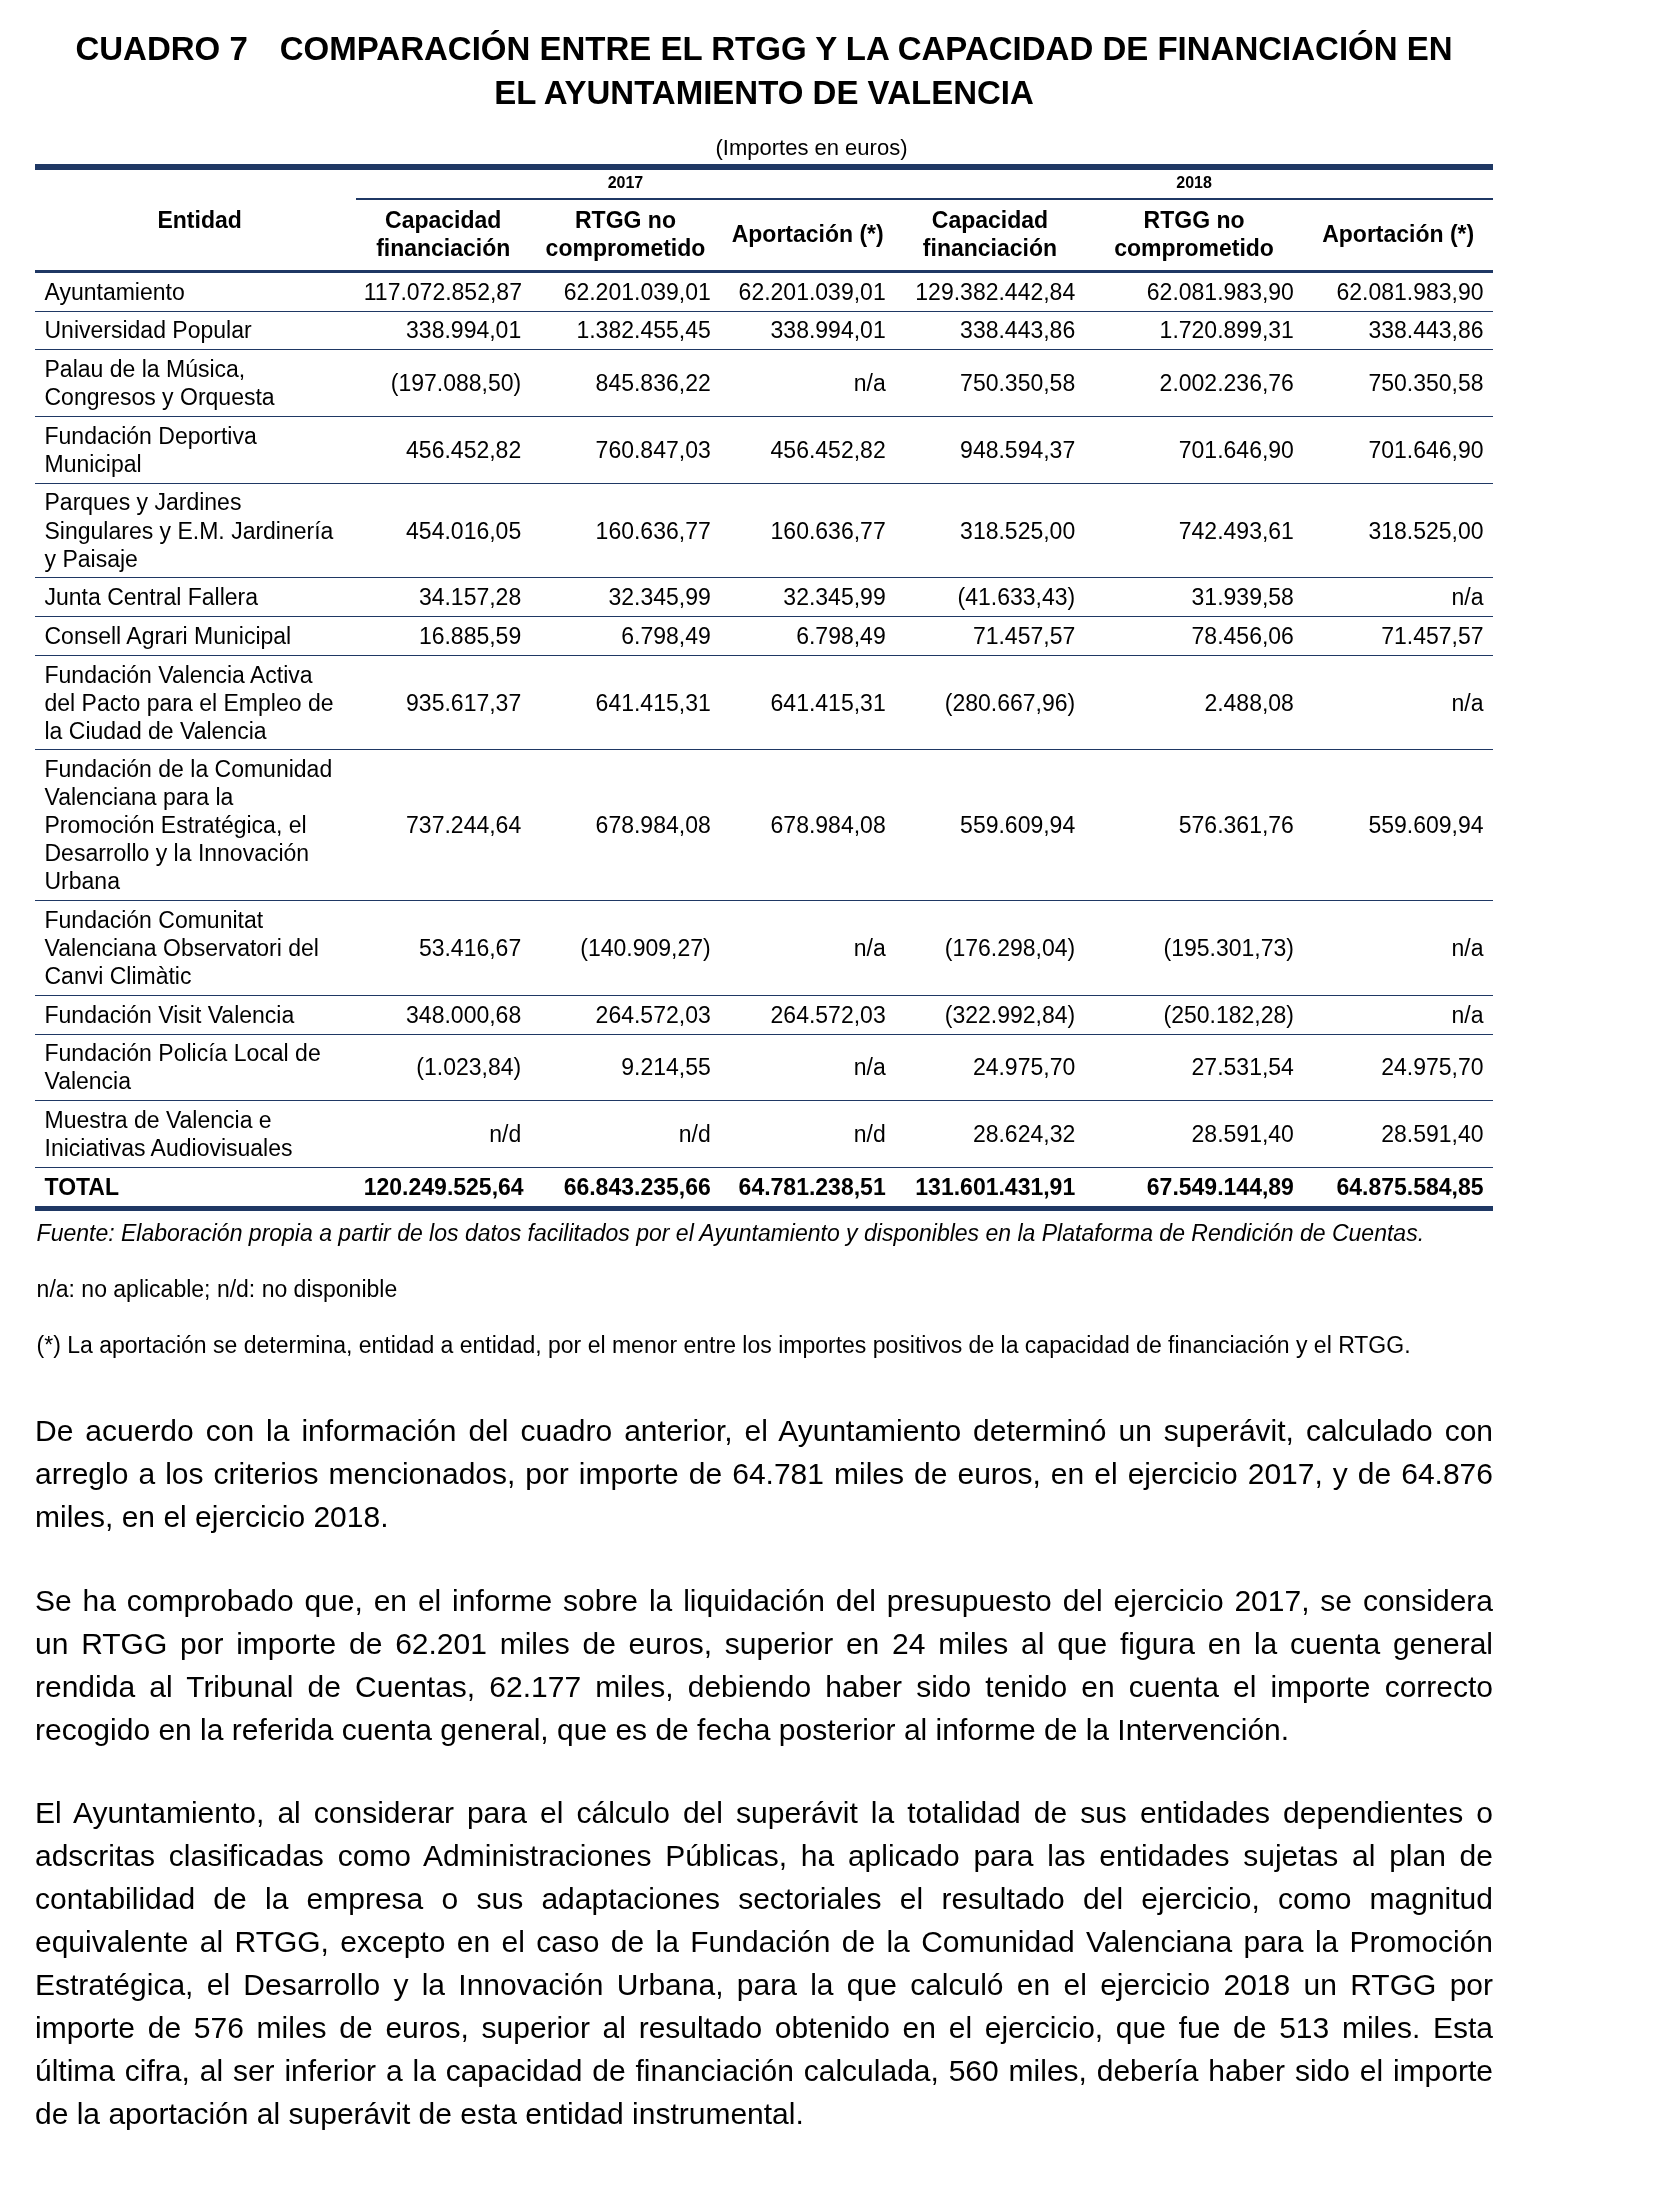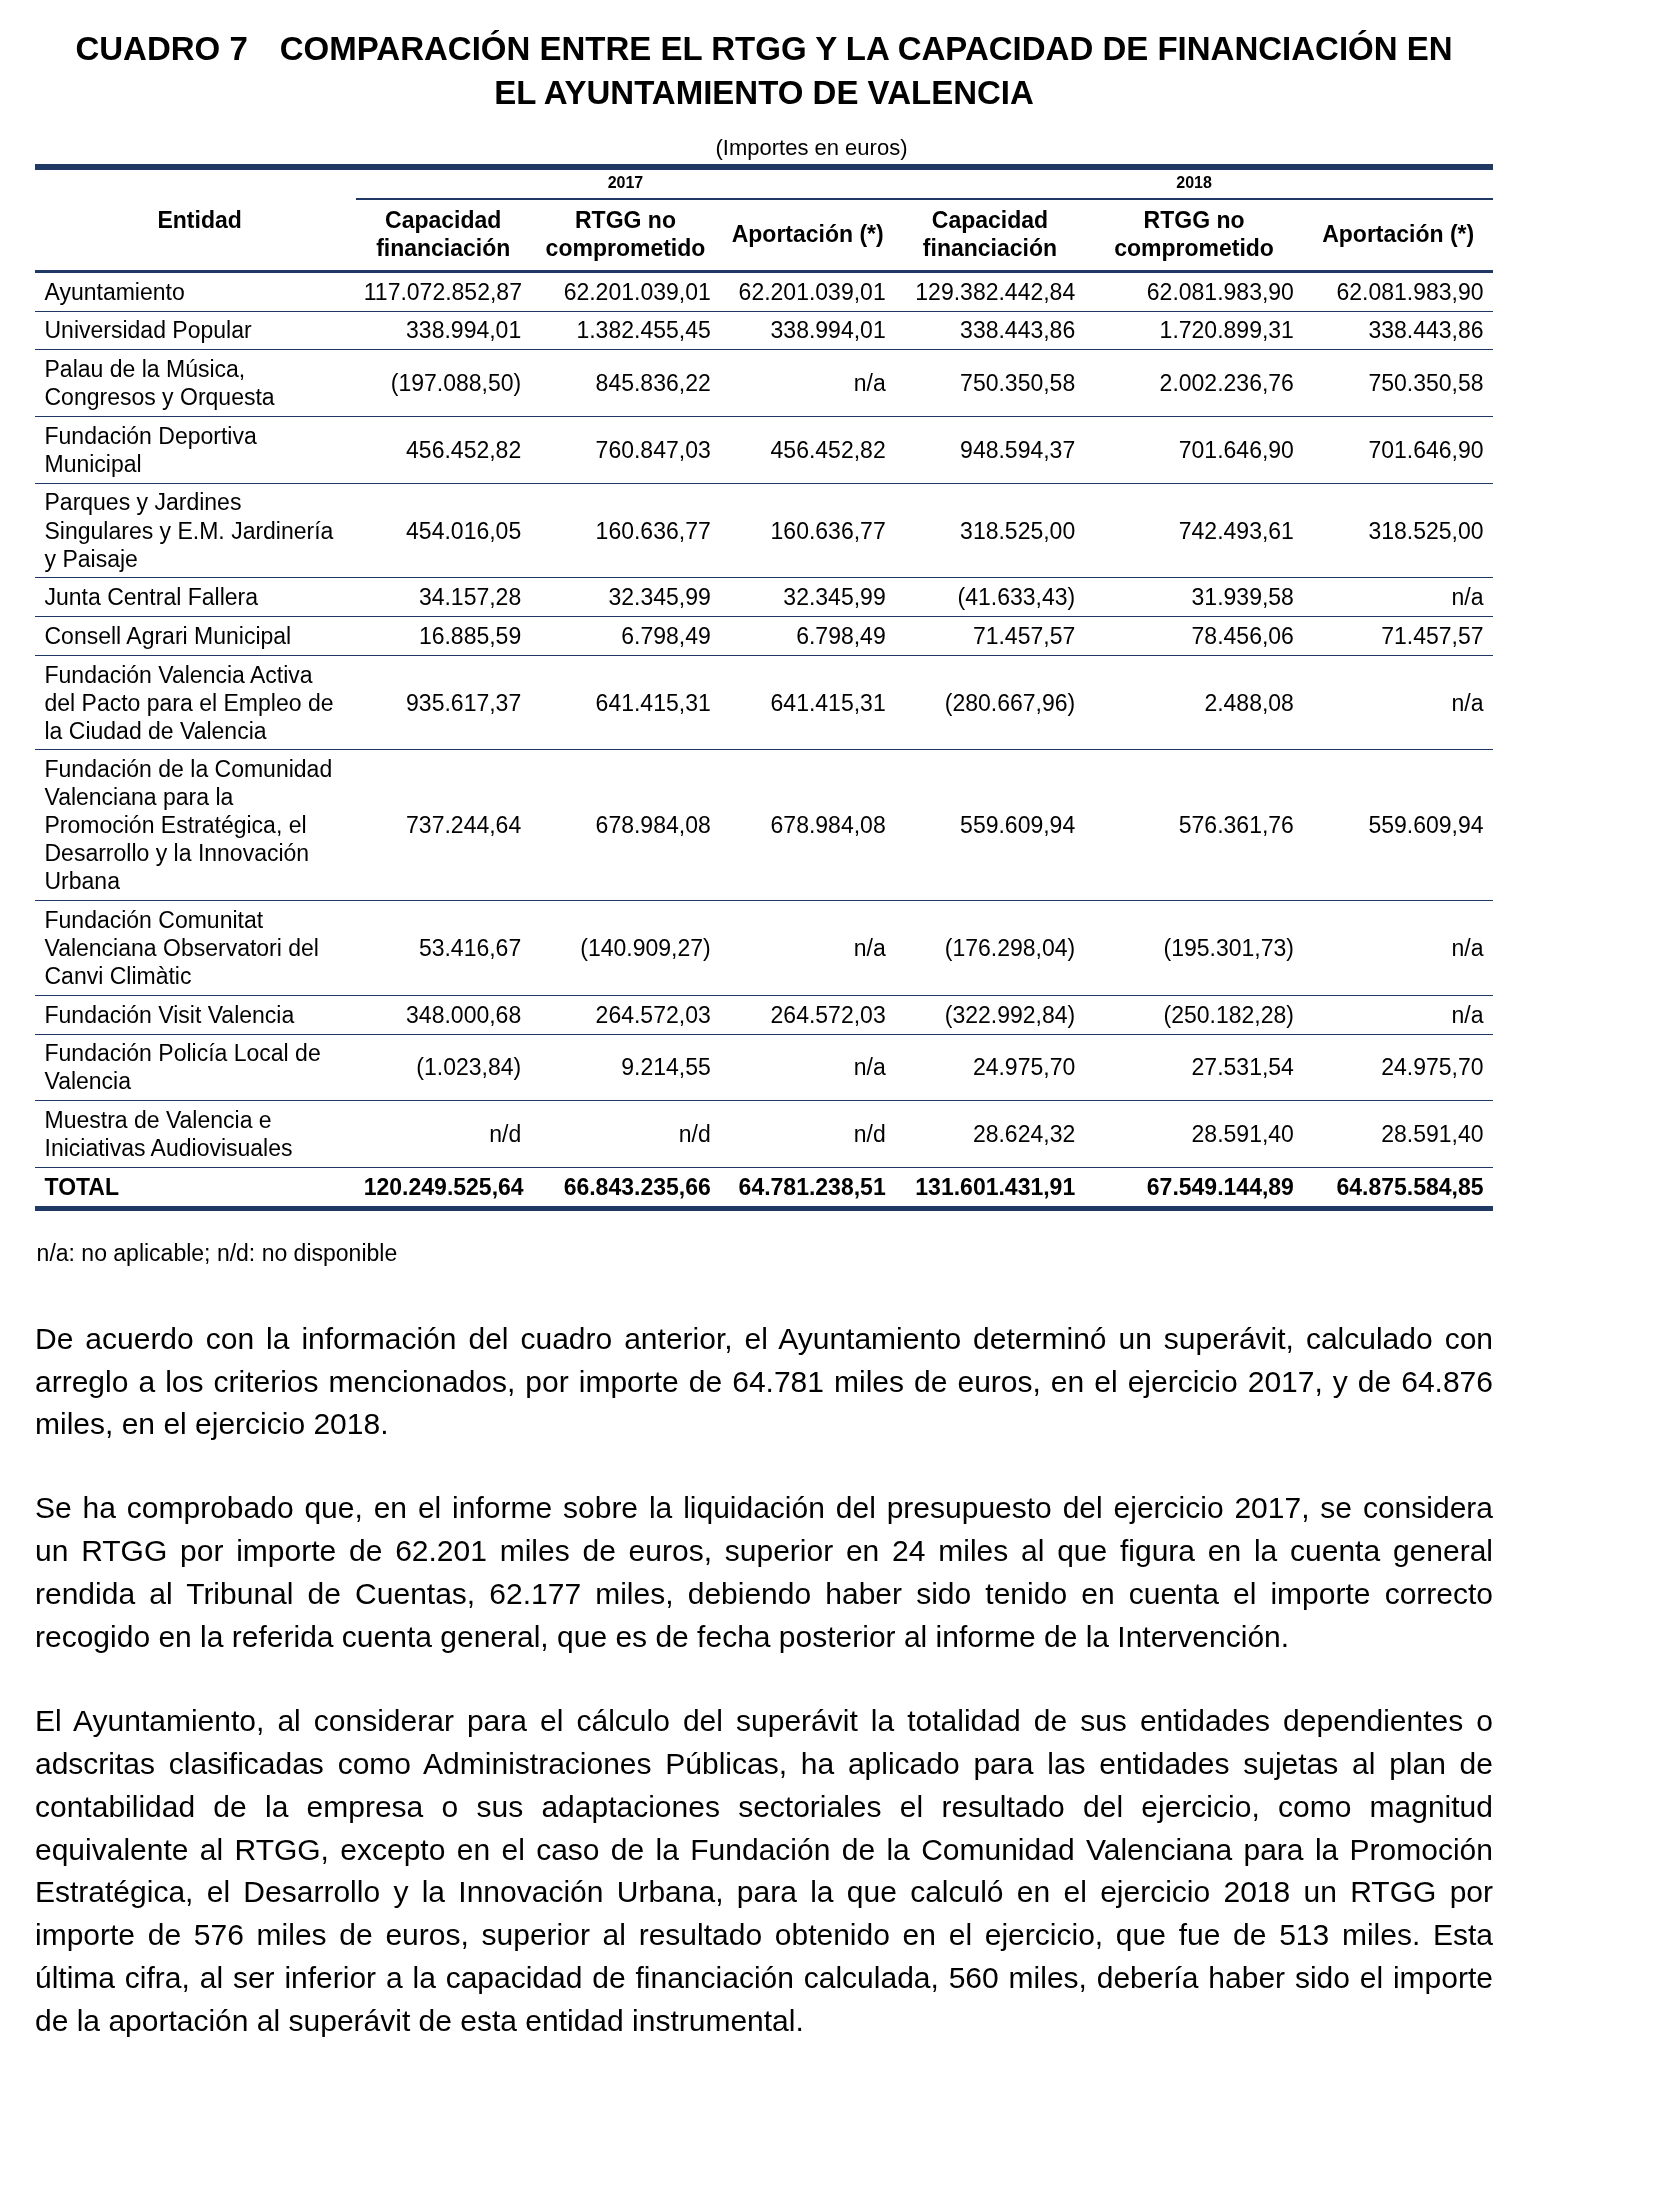--- a/index.html
+++ b/index.html
@@ -200,21 +200,23 @@
           <td class="num">120.249.525,64</td>
           <td class="num">66.843.235,66</td>
           <td class="num">64.781.238,51</td>
           <td class="num">131.601.431,91</td>
           <td class="num">67.549.144,89</td>
           <td class="num">64.875.584,85</td>
         </tr>
       </tbody>
   </table>
 
+  <div class="source">Fuente: Elaboración propia a partir de los datos facilitados por el Ayuntamiento y disponibles en la Plataforma de Rendición de Cuentas.</div>
   <div class="note">n/a: no aplicable; n/d: no disponible</div>
+  <div class="note">(*) La aportación se determina, entidad a entidad, por el menor entre los importes positivos de la capacidad de financiación y el RTGG.</div>
 
   <div class="body-text">
     <p>De acuerdo con la información del cuadro anterior, el Ayuntamiento determinó un superávit, calculado con arreglo a los criterios mencionados, por importe de 64.781 miles de euros, en el ejercicio 2017, y de 64.876 miles, en el ejercicio 2018.</p>
     <p>Se ha comprobado que, en el informe sobre la liquidación del presupuesto del ejercicio 2017, se considera un RTGG por importe de 62.201 miles de euros, superior en 24 miles al que figura en la cuenta general rendida al Tribunal de Cuentas, 62.177 miles, debiendo haber sido tenido en cuenta el importe correcto recogido en la referida cuenta general, que es de fecha posterior al informe de la Intervención.</p>
     <p>El Ayuntamiento, al considerar para el cálculo del superávit la totalidad de sus entidades dependientes o adscritas clasificadas como Administraciones Públicas, ha aplicado para las entidades sujetas al plan de contabilidad de la empresa o sus adaptaciones sectoriales el resultado del ejercicio, como magnitud equivalente al RTGG, excepto en el caso de la Fundación de la Comunidad Valenciana para la Promoción Estratégica, el Desarrollo y la Innovación Urbana, para la que calculó en el ejercicio 2018 un RTGG por importe de 576 miles de euros, superior al resultado obtenido en el ejercicio, que fue de 513 miles. Esta última cifra, al ser inferior a la capacidad de financiación calculada, 560 miles, debería haber sido el importe de la aportación al superávit de esta entidad instrumental.</p>
   </div>
 
 </div>
 
 

